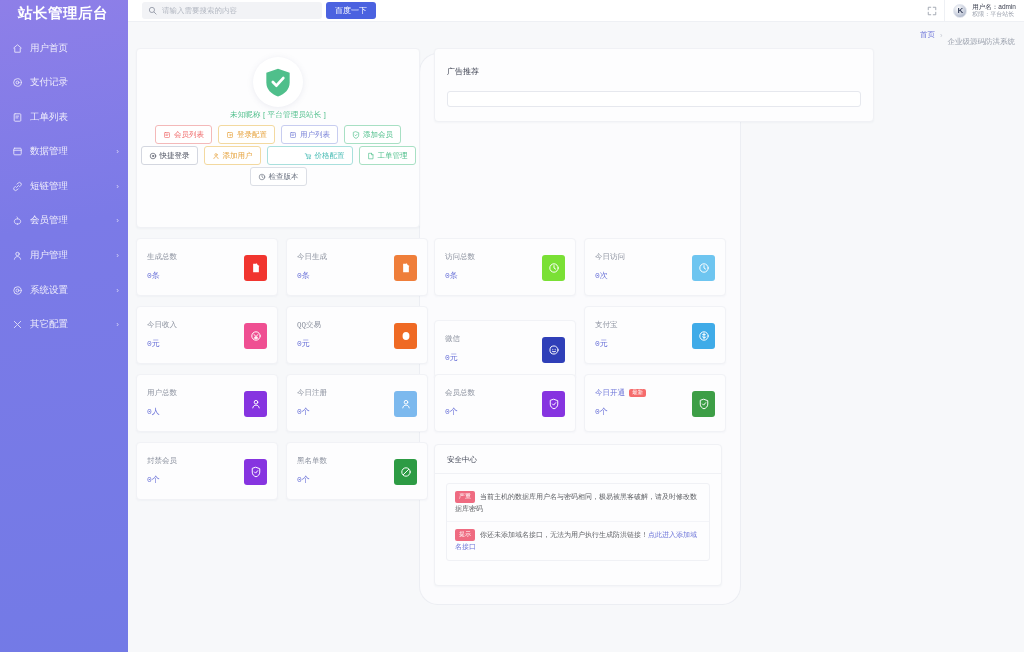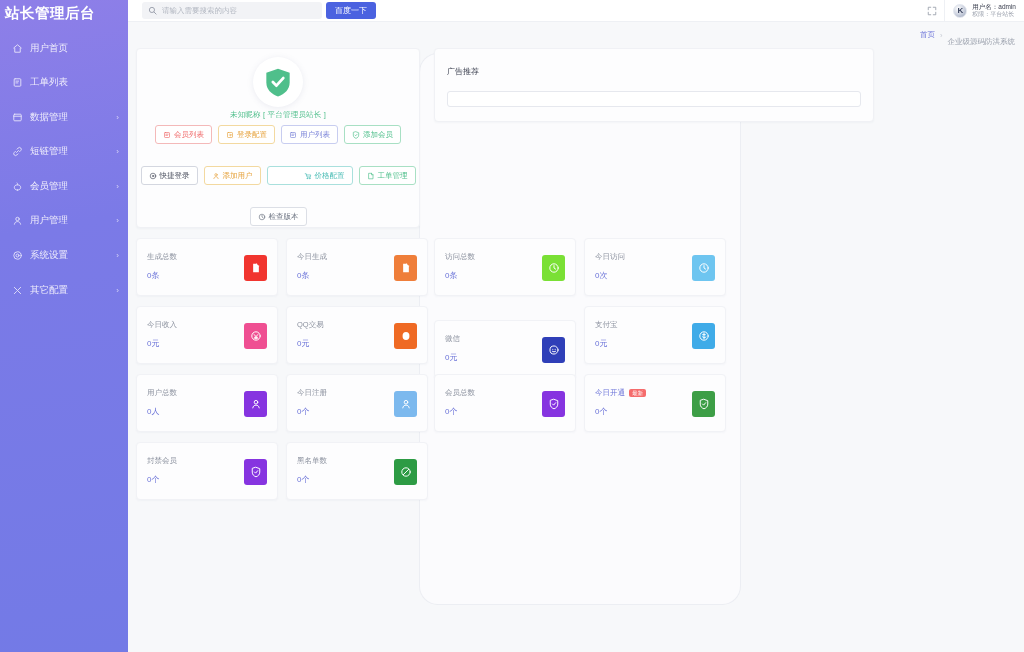--- a/index.html
+++ b/index.html
@@ -11,21 +11,21 @@
   }
   #app { position: relative; width: 1024px; height: 652px; background: #f7f8fa; }
 
   
   .sidebar {
     position: absolute; left: 0; top: 0; width: 128px; height: 652px;
     background: linear-gradient(170deg, #8e7fe8 0%, #7b7ae7 35%, #737ae6 100%);
     color: #fff; z-index: 5;
   }
   .brand {
-    height: 26px; display: flex; align-items: center; padding-left: 5px;
+    height: 26px; display: flex; align-items: center; padding-left: 18px;
     font-size: 14.5px; font-weight: 700; letter-spacing: .5px; color: #ffffff;
   }
   .menu { margin-top: 10px; }
   .menu-item {
     position: relative; height: 24px; display: flex; align-items: center;
     padding: 0 9px 0 11px; font-size: 9.5px; color: #f0eefc; margin-bottom: 10.6px;
     cursor: pointer;
   }
   .menu-item .mi-icon {
     width: 12px; height: 12px; margin-right: 7px; flex: 0 0 12px;
@@ -115,21 +115,21 @@
     width: 50px; height: 50px; border-radius: 50%;
     background: #ffffff; box-shadow: 0 1px 6px rgba(120,130,160,.14);
     display: flex; align-items: center; justify-content: center;
   }
   .shield-wrap svg { width: 28px; height: 31px; display: block; }
   .nickname {
     position: absolute; left: 0; right: 0; top: 61px; text-align: center;
     font-size: 7.5px; color: #4fbf8b; letter-spacing: .2px;
   }
   .btn-rows { position: absolute; left: 0; right: 0; top: 76px; }
-  .btn-row { display: flex; justify-content: center; gap: 6px; margin-bottom: 22px; }
+  .btn-row { display: flex; justify-content: center; gap: 6px; margin-bottom: 2px; }
   .qbtn {
     display: inline-flex; align-items: center; justify-content: center;
     height: 19px; padding: 0 7px; border-radius: 3px; font-size: 7.5px;
     background: #ffffff; white-space: nowrap; cursor: pointer;
     border: 1px solid #dcdfe6; color: #606266; gap: 3px;
   }
   .qbtn .qi { width: 8px; height: 8px; flex: 0 0 8px; display: block; }
   .qbtn .qi svg { width: 8px; height: 8px; display: block; }
   .qbtn.red    { border-color: #f4b9b9; color: #f06b6b; }
   .qbtn.orange { border-color: #f3d9a0; color: #e6a23c; }
@@ -147,20 +147,21 @@
     border: 1px solid #e6e8ee; border-radius: 3px; background: #fff;
     font-size: 7.5px; color: #606266; outline: none; padding: 0 6px;
     font-family: inherit;
   }
 
   
   .stat-card {
     position: absolute; width: 142px; height: 58px; background: #fdfdfe;
     border-radius: 4px; border: 1px solid #f1f2f6;
     box-shadow: 0 1px 2px rgba(100,110,140,.045);
+    font-family: Liberation Mono, monospace;
   }
   .stat-label { position: absolute; left: 10px; top: 13px; font-size: 7.5px; color: #8b919e; white-space: nowrap; }
   .stat-value { position: absolute; left: 10px; top: 31px; font-size: 8px; color: #6b73d8; }
   .stat-icon {
     position: absolute; right: 10px; top: 16px; width: 23px; height: 26px;
     border-radius: 3px; display: flex; align-items: center; justify-content: center;
   }
   .stat-icon svg { width: 12px; height: 12px; display: block; }
   .stat-badge {
     display: inline-block; margin-left: 4px; background: #f56c6c; color: #fff;
@@ -193,20 +194,29 @@
     <div class="brand">站长管理后台</div>
     <div class="menu" id="menu">
         <div class="menu-item">
           <span class="mi-icon">
             <svg viewBox="0 0 16 16" fill="none" stroke="currentColor" stroke-width="1.3" stroke-linecap="round" stroke-linejoin="round">
               <path d="M2.5 7.2 8 2.6l5.5 4.6"></path>
               <path d="M4 7.6v5.8h8V7.6"></path>
             </svg>
           </span>
           <span class="mi-label">用户首页</span>
+        </div>
+        <div class="menu-item">
+          <span class="mi-icon">
+            <svg viewBox="0 0 16 16" fill="none" stroke="currentColor" stroke-width="1.3" stroke-linecap="round" stroke-linejoin="round">
+              <circle cx="8" cy="8" r="5.6"></circle>
+              <circle cx="8" cy="8" r="2.1"></circle>
+            </svg>
+          </span>
+          <span class="mi-label">支付记录</span>
         </div>
         <div class="menu-item">
           <span class="mi-icon">
             <svg viewBox="0 0 16 16" fill="none" stroke="currentColor" stroke-width="1.3" stroke-linecap="round" stroke-linejoin="round">
               <rect x="3.2" y="2.6" width="9.6" height="10.8" rx="1.2"></rect>
               <path d="M5.6 6h4M5.6 8.6h3"></path>
             </svg>
           </span>
           <span class="mi-label">工单列表</span>
         </div>
@@ -559,14 +569,22 @@
           <div class="stat-value">0个</div>
           <div class="stat-icon" style="background:#2d9b44;color:#fff">
             <svg viewBox="0 0 16 16" fill="none" stroke="currentColor" stroke-width="1.3" stroke-linecap="round" stroke-linejoin="round">
               <circle cx="8" cy="8" r="5.6"></circle>
               <path d="M4.4 11.6 11.6 4.4"></path>
             </svg>
           </div>
         </div>
       </div>
 
+    <div class="card sec-card">
+      <div class="sec-title">安全中心</div>
+      <div class="sec-divider"></div>
+      <div class="sec-list" id="sec-list">
+          <div class="sec-item"><span class="sec-tag">严重</span><span>当前主机的数据库用户名与密码相同，极易被黑客破解，请及时修改数据库密码</span></div>
+          <div class="sec-item"><span class="sec-tag">提示</span><span>你还未添加域名接口，无法为用户执行生成防洪链接！</span><a class="sec-link">点此进入添加域名接口</a></div>
+        </div>
+    </div>
   </div>
 </div>
 
 </body></html>

